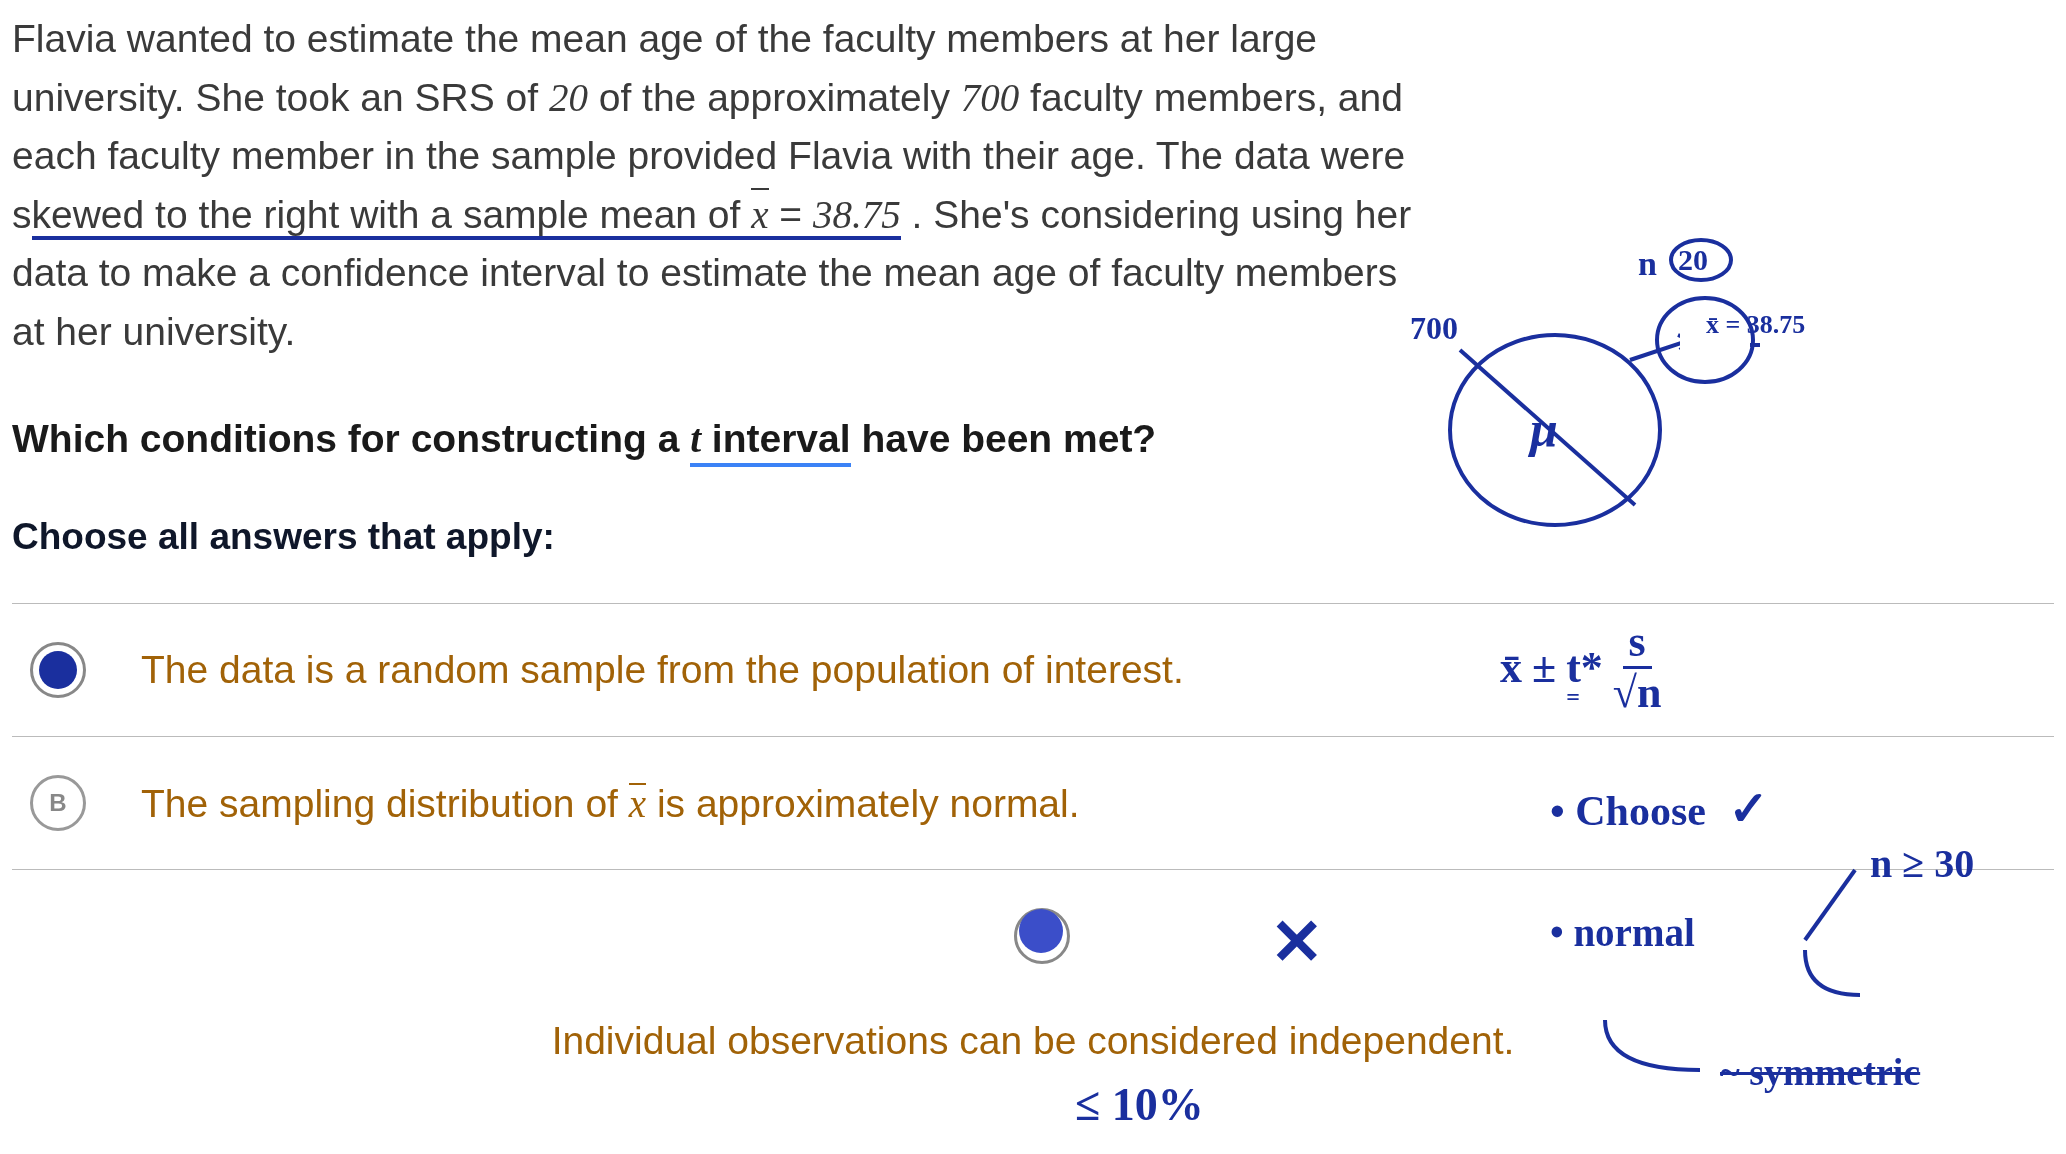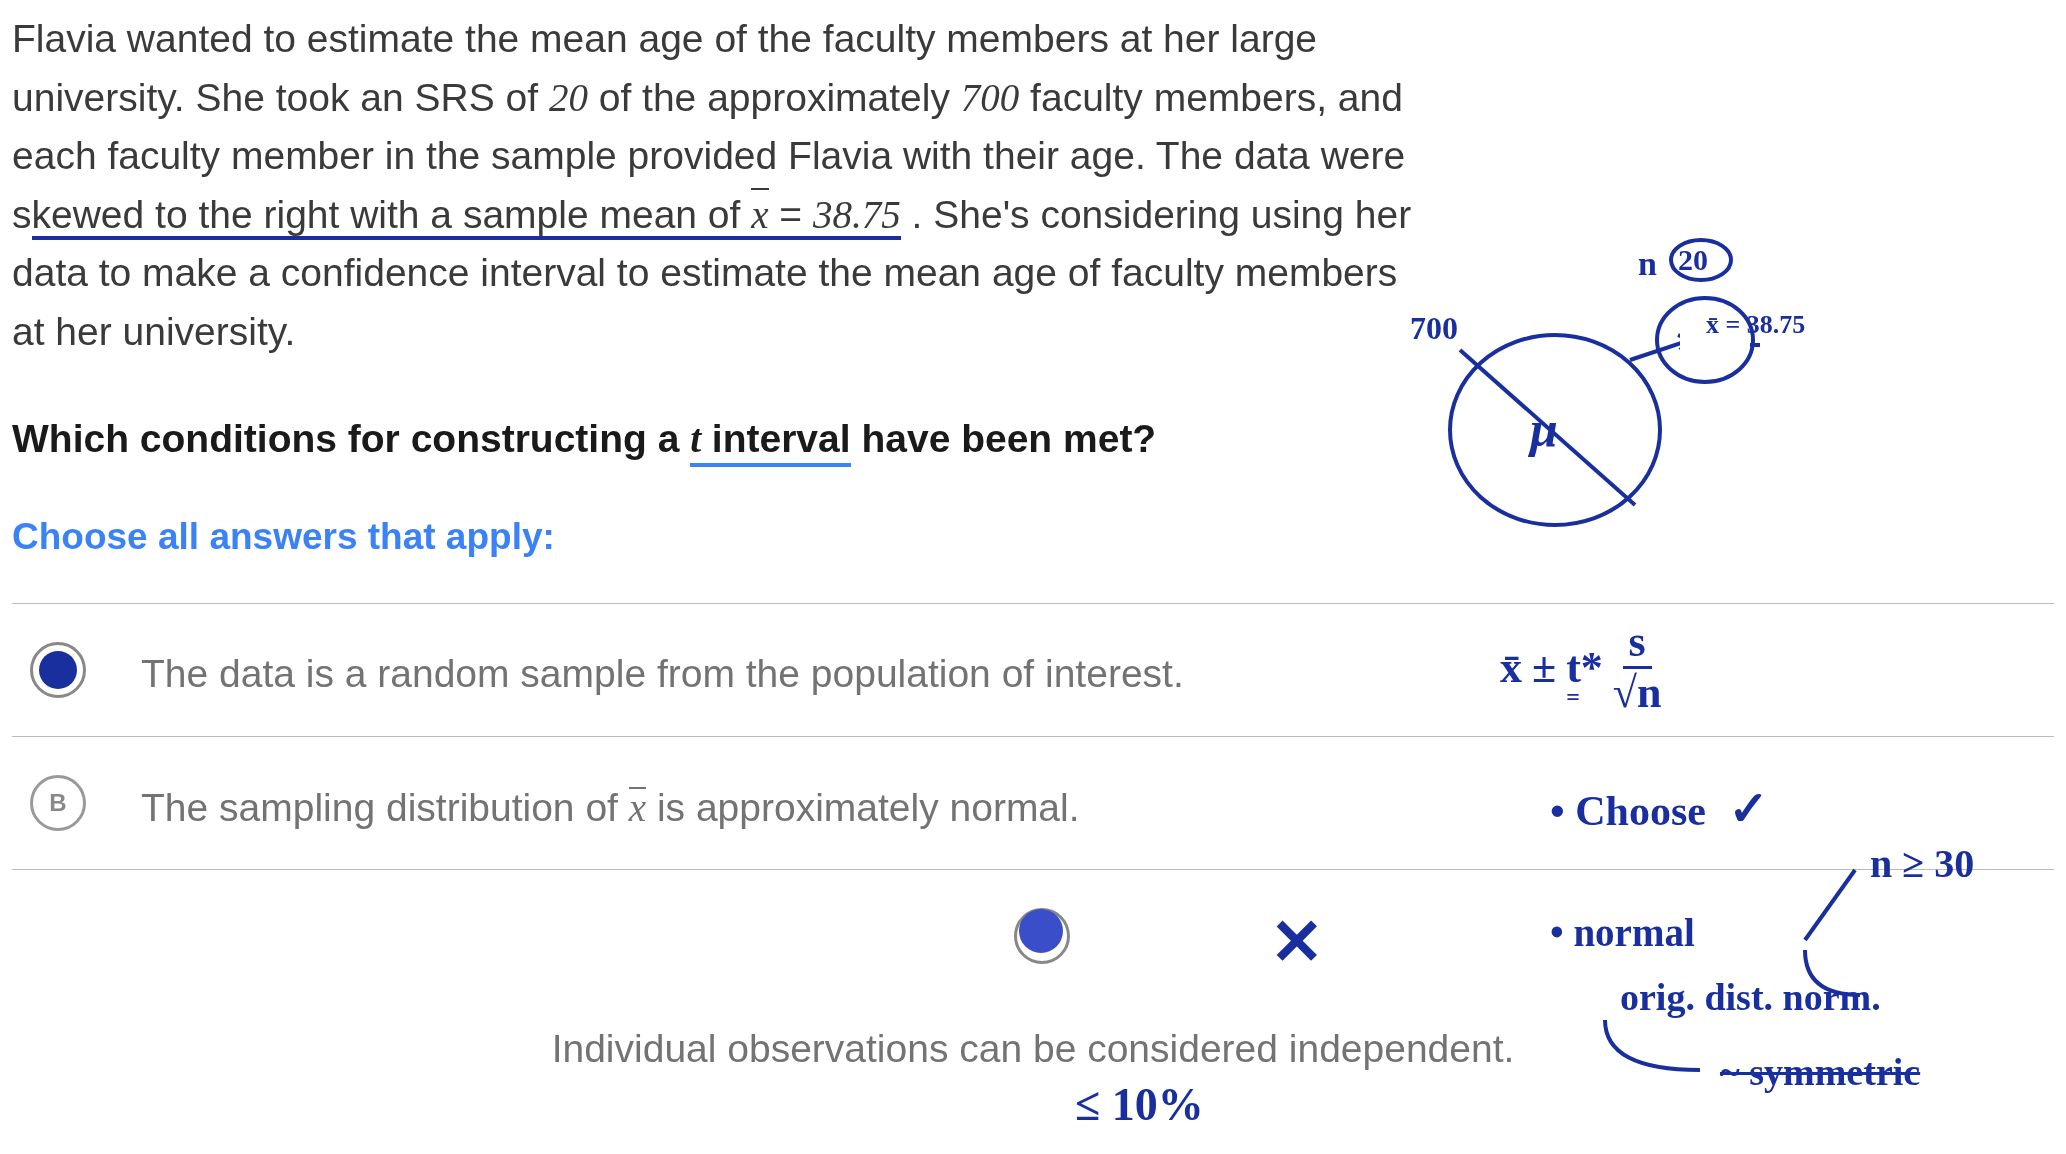--- a/index.html
+++ b/index.html
@@ -51,21 +51,21 @@
       margin-top: 55px;
       margin-bottom: 55px;
     }
     .t-underline {
       border-bottom: 4px solid #3b82f6;
       padding-bottom: 3px;
     }
     .instruction {
       font-size: 37px;
       font-weight: bold;
-      color: #3b82f6;
+      color: #0f172a;
       margin-bottom: 45px;
     }
     .choices {
       width: 100%;
     }
     .choice-row {
       display: flex;
       align-items: center;
       padding: 38px 0;
       border-top: 1px solid #bbb;
@@ -97,22 +97,21 @@
       border-radius: 50%;
       background: #1a2f9e;
     }
     .choice-marker .letter {
       font-size: 24px;
       font-weight: bold;
       color: #888;
     }
     .choice-text {
       font-size: 39px;
-      color: #737373;
-      margin-top: 8px;
+      color: #a16207;
     }
     .choice-marker.selected-c {
       border-color: #888;
     }
     .choice-marker.selected-c .scribble {
       position: absolute;
       width: 44px;
       height: 44px;
       border-radius: 50%;
       background: #3b4ec9;
@@ -242,21 +241,20 @@
 
   <div class="hand" style="top:910px; left:1550px; font-size:39px;">• normal</div>
 
   <svg class="svg-anno" style="top:845px; left:1800px;" width="180" height="160">
     <path d="M 5 95 L 55 25" stroke="#1a2f9e" stroke-width="4" fill="none"></path>
     <path d="M 5 105 Q 5 150 60 150" stroke="#1a2f9e" stroke-width="4" fill="none"></path>
   </svg>
 
   <div class="hand" style="top:840px; left:1870px; font-size:40px;">n ≥ 30</div>
 
-  <div class="hand" style="top:975px; left:1620px; font-size:38px;">orig. dist. norm.</div>
 
   <svg class="svg-anno" style="top:1015px; left:1600px;" width="120" height="70">
     <path d="M 5 5 Q 5 55 100 55" stroke="#1a2f9e" stroke-width="4" fill="none"></path>
   </svg>
   <div class="hand strike" style="top:1050px; left:1720px; font-size:38px;">~ symmetric</div>
 
   <div class="hand" style="top:905px; left:1270px; font-size:64px; font-weight:800;">✕</div>
 
   <div class="hand" style="top:1078px; left:1075px; font-size:46px;">≤ 10%</div>
 

